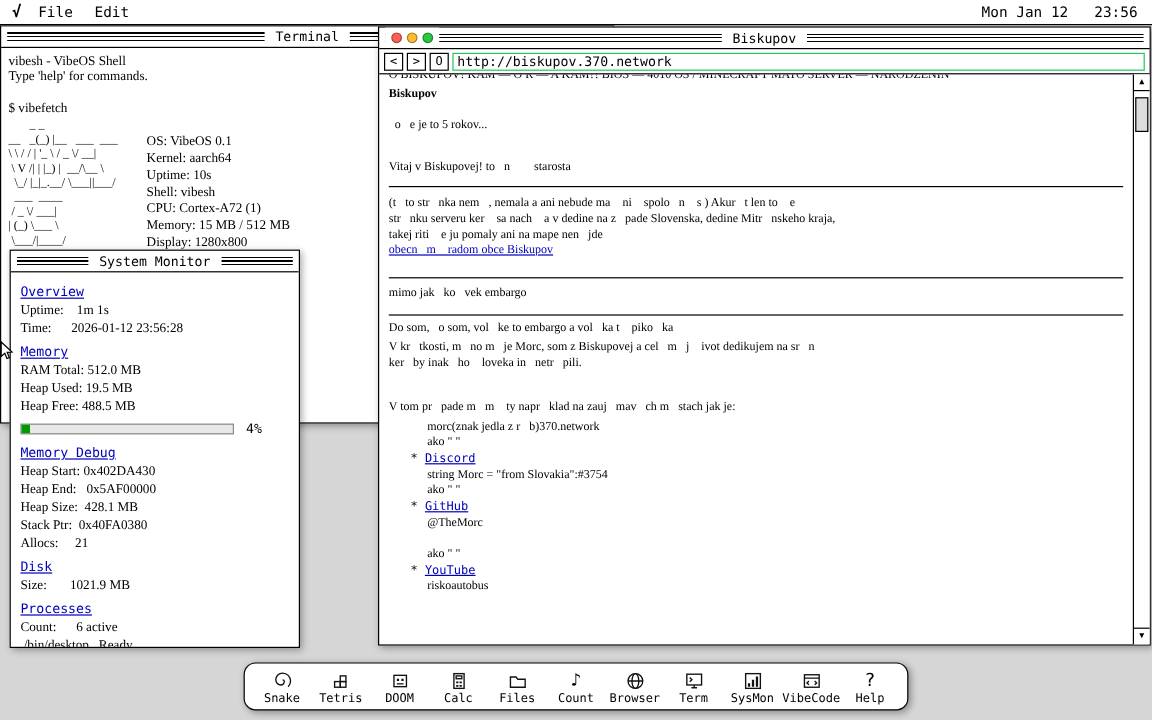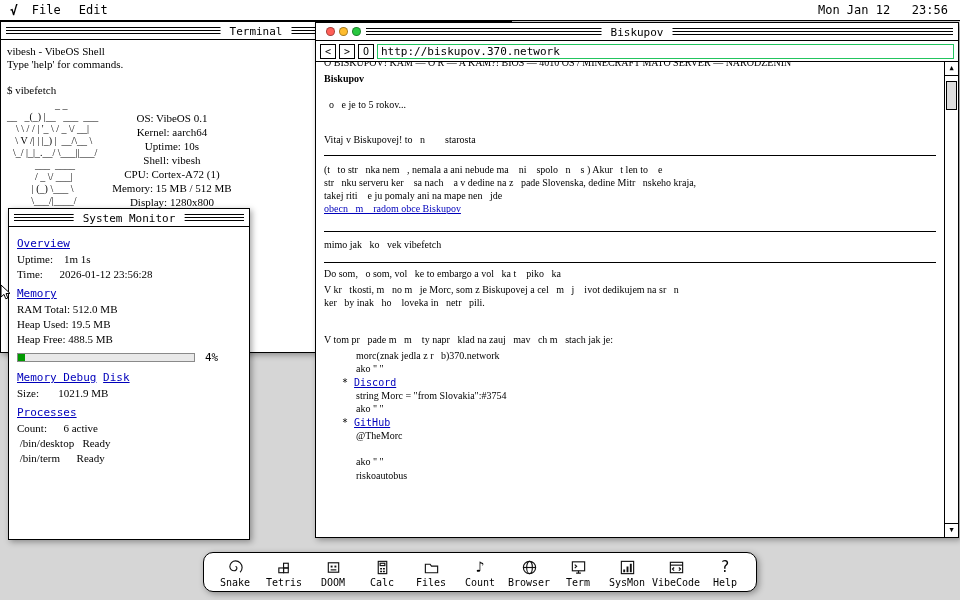--- a/index.html
+++ b/index.html
@@ -32,21 +32,21 @@
   .titlebar .title{
     position:absolute;left:50%;top:50%;transform:translate(-50%,-50%);
     background:#fff;padding:0 9px;font-size:11px;white-space:nowrap;
   }
   .lights{position:absolute;left:5px;top:0;height:100%;display:flex;align-items:center;gap:4px;background:#fff;padding:0 5px;}
   .light{width:9px;height:9px;border-radius:50%;border:1px solid rgba(0,0,0,.35);box-sizing:border-box;}
   pre{margin:0;font-family:Liberation Serif, serif;}
   
   #terminal{left:0;top:21px;width:512px;height:332px;z-index:1;}
   .term-content{padding:5px 6px;font-size:11px;line-height:13px;}
-  .term-row{display:flex;gap:14px;text-align:center;}
+  .term-row{display:flex;gap:24px;}
   .ascii{font-size:10px;line-height:12px;margin-top:2px;}
   .sysinfo{font-size:11px;line-height:14px;margin-top:14px;}
   
   #sysmon{left:8px;top:208px;width:242px;height:332px;z-index:3;overflow:hidden;}
   .sysmon-content{padding:5px 8px;font-size:11px;line-height:15px;}
   .section-link{color:#0000bb;text-decoration:underline;display:inline-block;margin:4px 0 1px;cursor:pointer;}
   .bar-row{display:flex;align-items:center;gap:10px;margin:3px 0 1px;}
   .bar{flex:0 0 178px;height:9px;border:1px solid #8a8a8a;background:#e9e9e9;box-sizing:border-box;}
   .bar-fill{height:100%;background:#009900;}
   .bar-label{font-size:11px;}
@@ -160,21 +160,21 @@
     <pre class="row-topnav">O BISKUPOV! KAM — O R — A KAM?! BIOS — 4010 OS / MINECRAFT MATO SERVER — NARODZENIN</pre>
     <pre class="row-heading">Biskupov</pre>
     <pre class="row-5years">  o   e je to 5 rokov...</pre>
     <pre class="row-welcome">Vitaj v Biskupovej! to   n        starosta</pre>
     <hr class="page-hr hr1">
     <pre class="row-disclaimer">(t   to str   nka nem   , nemala a ani nebude ma    ni    spolo   n    s ) Akur   t len to    e
 str   nku serveru ker    sa nach    a v dedine na z   pade Slovenska, dedine Mitr   nskeho kraja,
 takej riti    e ju pomaly ani na mape nen   jde</pre>
     <pre class="row-council"><span class="page-link">obecn   m    radom obce Biskupov</span></pre>
     <hr class="page-hr hr2">
-    <pre class="row-mimo">mimo jak   ko   vek vibefetch</pre>
+    <pre class="row-mimo">mimo jak   ko   vek embargo</pre>
     <hr class="page-hr hr3">
     <pre class="row-who">Do som,   o som, vol   ke to embargo a vol   ka t    piko   ka</pre>
     <pre class="row-about">V kr   tkosti, m   no m   je Morc, som z Biskupovej a cel   m   j    ivot dedikujem na sr   n
 ker   by inak   ho    loveka in   netr   pili.</pre>
     <pre class="row-findme">V tom pr   pade m   m    ty napr   klad na zauj   mav   ch m   stach jak je:</pre>
 
     <div class="bullets">
       <div class="bullet">
         <pre class="bullet-detail">morc(znak jedla z r   b)370.network
 ako " "</pre>
@@ -184,20 +184,21 @@
         <pre class="bullet-detail">string Morc = "from Slovakia":#3754
 ako " "</pre>
       </div>
       <div class="bullet">
         <div class="bullet-head"><span>*</span> <span class="page-link">GitHub</span></div>
         <pre class="bullet-detail">@TheMorc
 
 ako " "</pre>
       </div>
       <div class="bullet">
+        <div class="bullet-head"><span>*</span> <span class="page-link">YouTube</span></div>
         <pre class="bullet-detail">riskoautobus</pre>
       </div>
     </div>
   </div>
 
   <div class="scrollbar">
     <div class="sb-btn">▲</div>
     <div class="sb-thumb"></div>
     <div class="sb-btn sb-btn-down">▼</div>
   </div>
@@ -215,20 +216,25 @@
     <pre>RAM Total: 512.0 MB
 Heap Used: 19.5 MB
 Heap Free: 488.5 MB</pre>
     <div class="bar-row">
       <div class="bar">
         <div class="bar-fill" style="width: 4%;"></div>
       </div>
       <span class="bar-label">4%</span>
     </div>
     <span class="section-link">Memory Debug</span>
+    <pre>Heap Start: 0x402DA430
+Heap End:   0x5AF00000
+Heap Size:  428.1 MB
+Stack Ptr:  0x40FA0380
+Allocs:     21</pre>
     <span class="section-link">Disk</span>
     <pre>Size:       1021.9 MB</pre>
     <span class="section-link">Processes</span>
     <pre>Count:      6 active
  /bin/desktop   Ready
  /bin/term      Ready</pre>
   </div>
 </div>
 
 <div class="dock">

